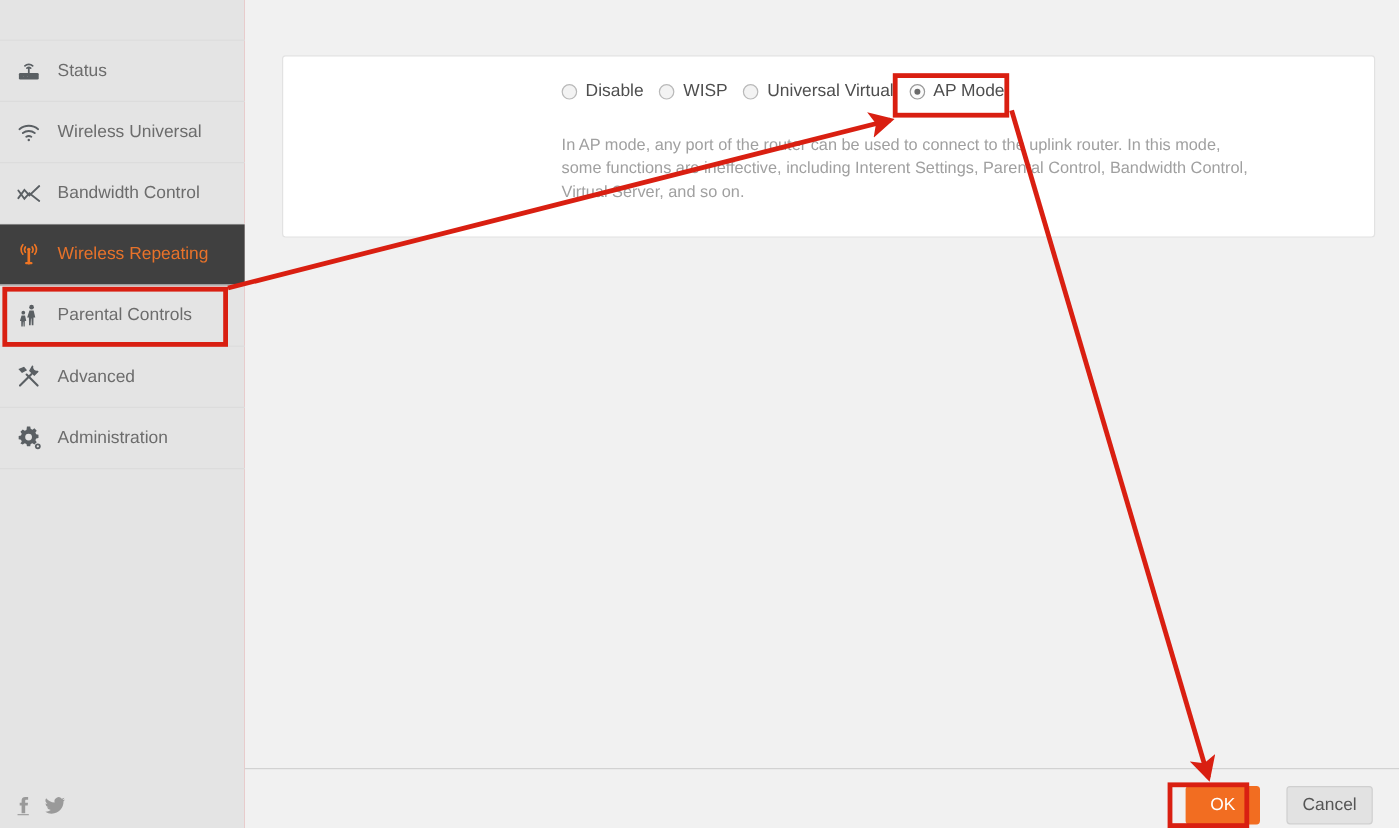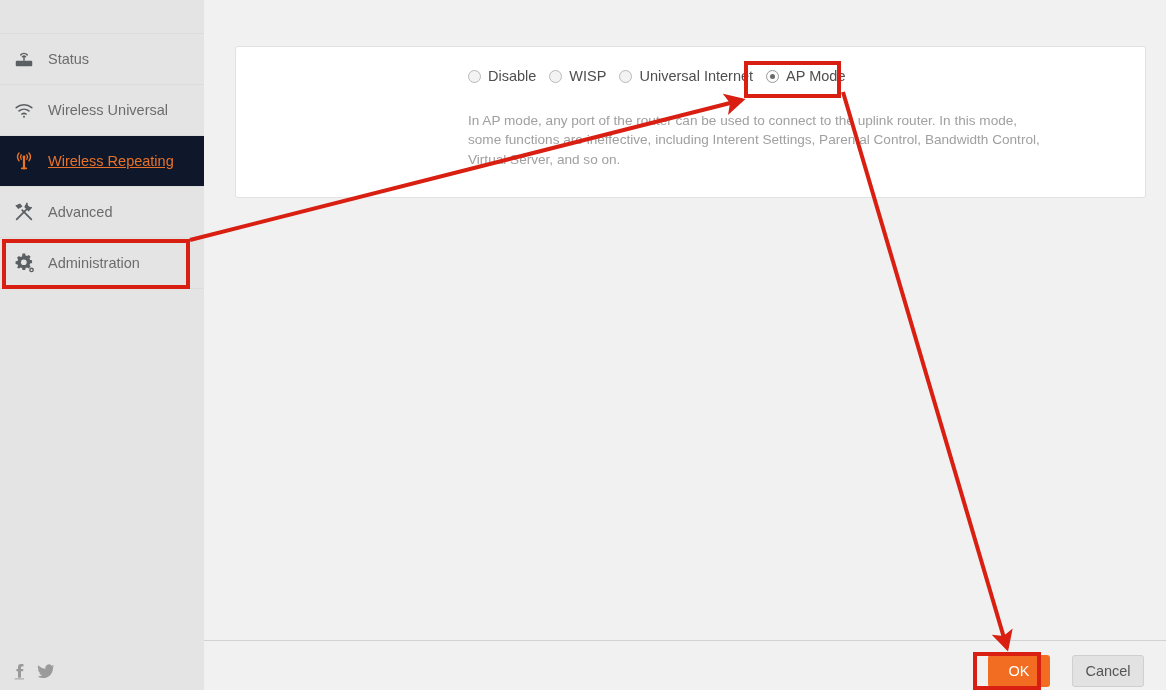--- a/index.html
+++ b/index.html
@@ -29,21 +29,21 @@
     font-size: 14.5px;
     cursor: pointer;
   }
   .nav-item .nav-icon {
     width: 32px; height: 32px;
     display: flex; align-items: center; justify-content: center;
     flex: 0 0 32px;
     color: #5a5f63;
   }
   .nav-item .nav-label { margin-left: 8px; white-space: nowrap; }
-  .nav-item.active { background: #0f172a; color: #e8722a; text-decoration: underline; }
+  .nav-item.active { background: #404040; color: #e8722a; }
   .nav-item.active .nav-icon { color: #ef7523; }
 
   
   #social {
     position: absolute; left: 12px; bottom: 10px;
     display: flex; align-items: center; gap: 10px;
     color: #9a9a9a;
   }
   #social span { display: inline-flex; }
 
@@ -155,36 +155,56 @@
         <svg width="22" height="22" viewBox="0 0 24 24" fill="none" stroke="currentColor" stroke-width="1.7" stroke-linecap="round">
           <path d="M3.5 9.5a13 13 0 0 1 17 0"></path>
           <path d="M6.6 13a8.6 8.6 0 0 1 10.8 0"></path>
           <path d="M9.7 16.4a4.2 4.2 0 0 1 4.6 0"></path>
           <circle cx="12" cy="19.3" r="1.1" fill="currentColor" stroke="none"></circle>
         </svg>
       </span>
       <span class="nav-label">Wireless Universal</span>
     </div>
 
+    <div class="nav-item">
+      <span class="nav-icon">
+        <svg width="22" height="22" viewBox="0 0 24 24" fill="none" stroke="currentColor" stroke-width="1.7" stroke-linecap="round">
+          <path d="M2.5 16.5L8 9l4.5 5L21.5 5.5"></path>
+          <path d="M2.5 9.5L8 17l4.5-5 9 7"></path>
+        </svg>
+      </span>
+      <span class="nav-label">Bandwidth Control</span>
+    </div>
 
     <div class="nav-item active">
       <span class="nav-icon">
         <svg width="22" height="22" viewBox="0 0 24 24" fill="none" stroke="currentColor" stroke-width="1.5" stroke-linecap="round">
           <path d="M12 9.5v10.5" stroke-width="2.4"></path>
           <path d="M9.6 20h4.8" stroke-width="2"></path>
           <circle cx="12" cy="7.6" r="1.6" fill="currentColor" stroke="none"></circle>
           <path d="M8.9 5.2a4.3 4.3 0 0 0 0 4.8"></path>
           <path d="M15.1 5.2a4.3 4.3 0 0 1 0 4.8"></path>
           <path d="M6.6 3.2a7 7 0 0 0 0 8.6"></path>
           <path d="M17.4 3.2a7 7 0 0 1 0 8.6"></path>
         </svg>
       </span>
       <span class="nav-label">Wireless Repeating</span>
     </div>
 
+    <div class="nav-item">
+      <span class="nav-icon">
+        <svg width="22" height="22" viewBox="0 0 24 24" fill="currentColor">
+          <circle cx="14.5" cy="4.3" r="2.1"></circle>
+          <path d="M12.6 7.3h3.8l1.5 6.4h-1.6l-.1 7h-1.5l-.3-6h-.4l-.3 6h-1.5l-.1-7h-1.6z"></path>
+          <circle cx="7" cy="9.4" r="1.7"></circle>
+          <path d="M5.4 11.8h3.2l1.1 5h-1.3l-.1 5.2H7.2l-.2-4.5h-.3l-.2 4.5H5.2l-.1-5.2H3.9z"></path>
+        </svg>
+      </span>
+      <span class="nav-label">Parental Controls</span>
+    </div>
 
     <div class="nav-item">
       <span class="nav-icon">
         <svg width="22" height="22" viewBox="0 0 24 24" fill="none" stroke="currentColor" stroke-width="1.9" stroke-linecap="round">
           <path d="M4 20L14.5 9.5"></path>
           <path d="M13 6.5l4 4 3.5-3.5a4 4 0 0 1-5-5z" fill="currentColor" stroke-width="1.2"></path>
           <path d="M20 20L10 10"></path>
           <path d="M3.5 5.2l4-1.7 2 2.4-3.6 2z" fill="currentColor" stroke-width="1.2"></path>
         </svg>
       </span>
@@ -226,21 +246,21 @@
         <label class="radio-opt">
           <span class="radio-dot"></span>
           <span>Disable</span>
         </label>
         <label class="radio-opt">
           <span class="radio-dot"></span>
           <span>WISP</span>
         </label>
         <label class="radio-opt">
           <span class="radio-dot"></span>
-          <span>Universal Internet</span>
+          <span>Universal Virtual</span>
         </label>
         <label class="radio-opt checked">
           <span class="radio-dot"></span>
           <span>AP Mode</span>
         </label>
       </div>
 
       <p id="mode-desc">In AP mode, any port of the router can be used to connect to the uplink router. In this mode, some functions are ineffective, including Interent Settings, Parental Control, Bandwidth Control, Virtual Server, and so on.</p>
     </section>
 

